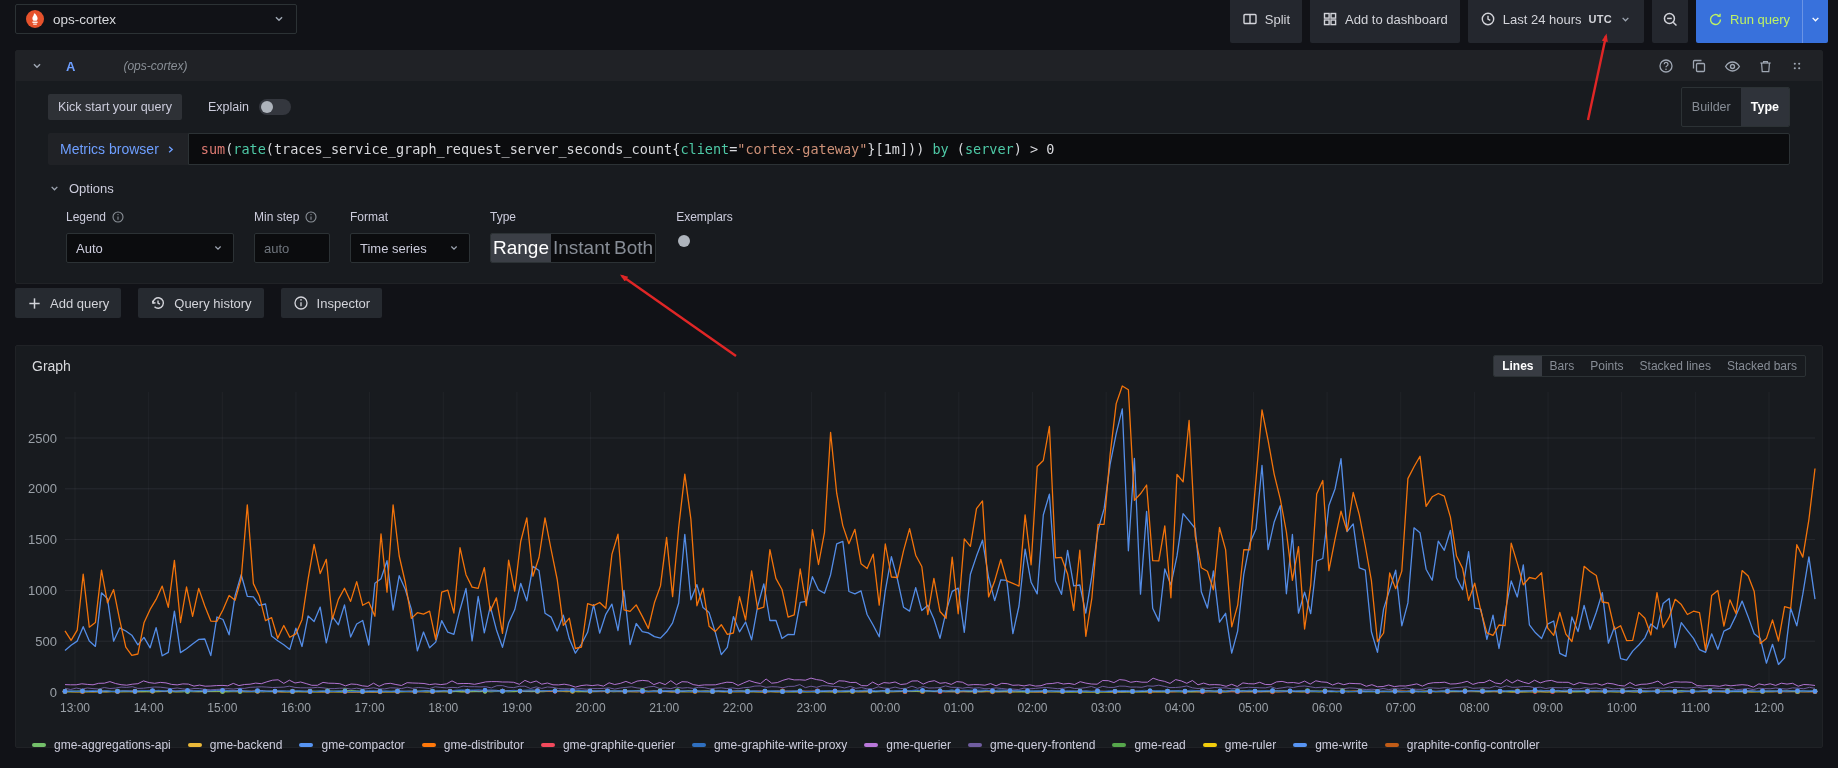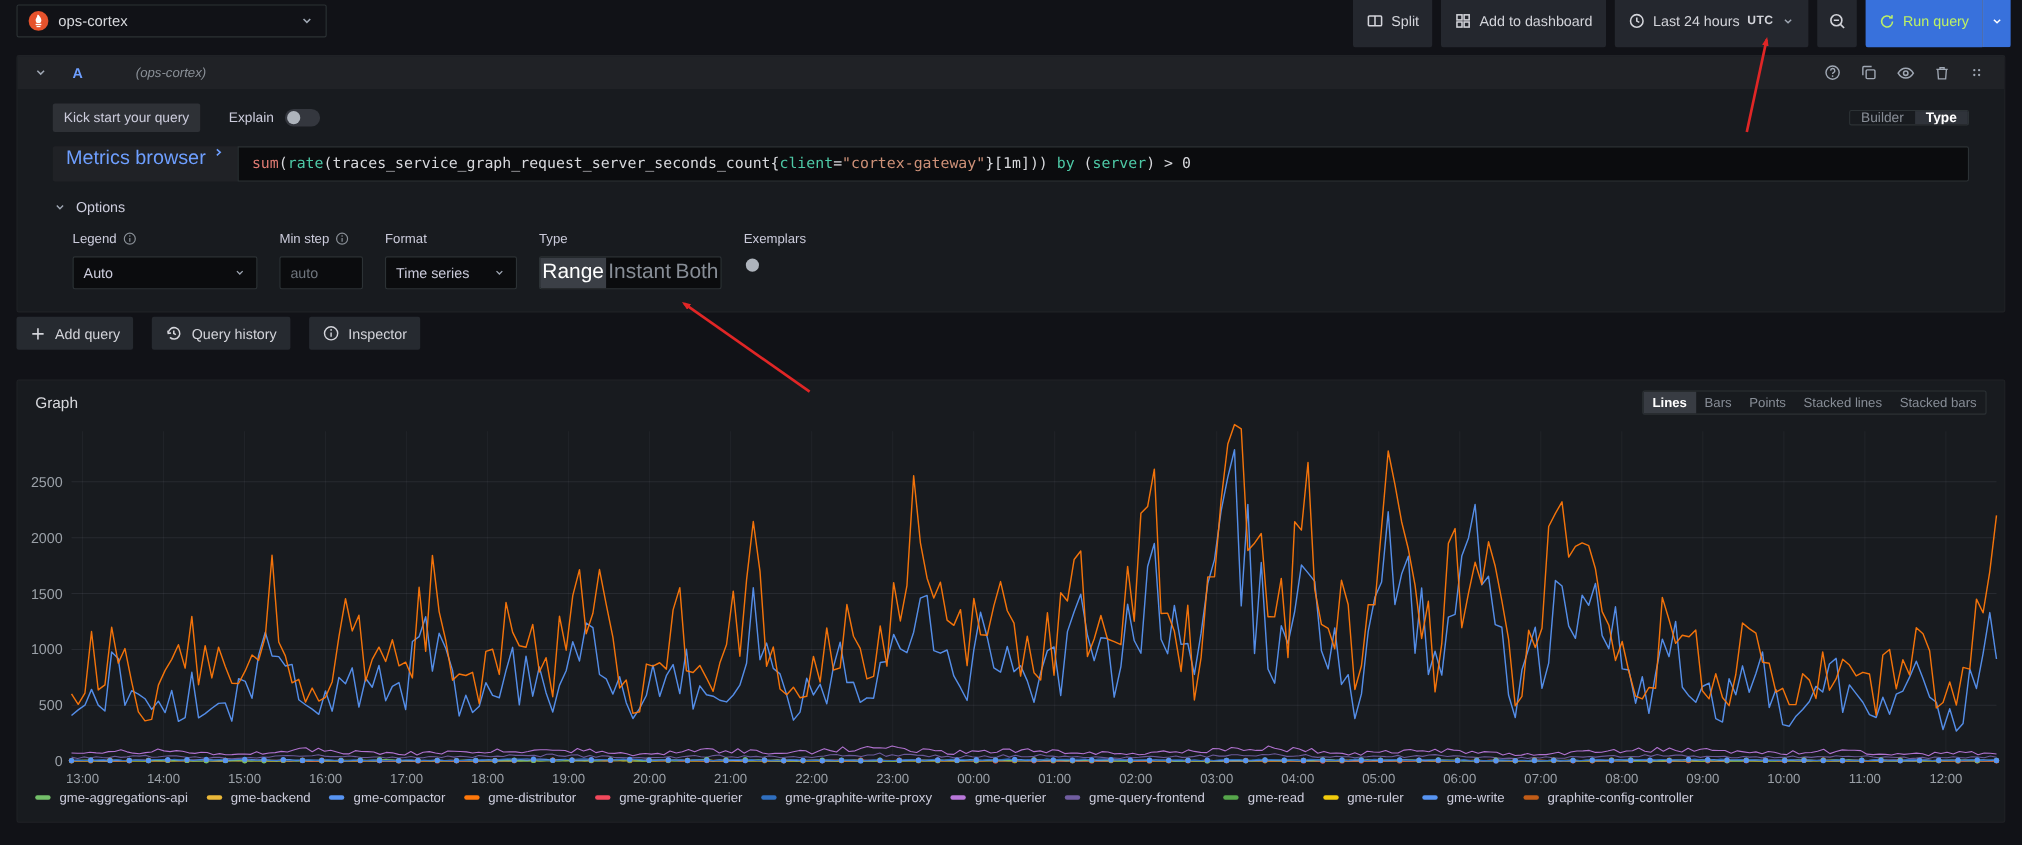--- a/index.html
+++ b/index.html
@@ -50,28 +50,28 @@
   .kick-btn { background:#2e3136; border:none; border-radius:2px; color:#ccccdc;
               height:26px; padding:0 10px; font-size:12.5px; cursor:pointer;
               font-family:"Liberation Sans", sans-serif; }
   .explain-wrap { margin-left:26px; display:flex; align-items:center; gap:10px;
                   font-size:12.5px; color:#ccccdc; }
   .toggle { width:32px; height:16px; border-radius:9px; background:#34373e;
             position:relative; cursor:pointer; flex:0 0 32px; }
   .toggle::after { content:""; position:absolute; width:12px; height:12px; border-radius:50%;
                    background:#aeb4bc; top:2px; left:2px; }
   .seg { display:flex; border:1px solid #2c3235; border-radius:2px; overflow:hidden;
-         margin-left:auto; height:14px; align-items:stretch; }
+         margin-left:auto; height:40px; align-items:stretch; }
   .seg-item { padding:0 10px; font-size:12.5px; color:#878d96; display:flex; align-items:center;
               background:transparent; border:none; cursor:pointer;
               font-family:"Liberation Sans", sans-serif; white-space:nowrap; }
   .seg-item.active { background:#2f333a; color:#fff; font-weight:700; }
   .qrow { display:flex; margin-top:12px; height:32px; }
-  .metrics-browser { background:#202226; border:none; color:#6e9fff; font-size:18px;
-                     display:flex; align-items:flex-start; gap:6px; padding:0 12px;
+  .metrics-browser { background:#202226; border:none; color:#6e9fff; font-size:14px;
+                     display:flex; align-items:center; gap:6px; padding:0 12px;
                      border-radius:2px 0 0 2px; cursor:pointer;
                      font-family:"Liberation Sans", sans-serif; white-space:nowrap; }
   .code-field { flex:1; background:#0b0c0e; border:1px solid #2c3235; border-radius:0 2px 2px 0;
                 display:flex; align-items:center; padding:0 12px; white-space:pre;
                 font-family:"DejaVu Sans Mono","Liberation Mono",monospace; font-size:13.5px;
                 color:#d8d9dd; overflow:hidden; cursor:text; }
   .tok-red    { color:#dd7a72; }
   .tok-teal   { color:#4ec9a6; }
   .tok-orange { color:#ce9178; }
   .tok-plain  { color:#d8d9dd; }
@@ -105,21 +105,21 @@
 
   
   .graph-panel { position:absolute; left:15px; top:345px; width:1808px; height:403px;
                  background:#181b1f; border:1px solid #202226; border-radius:2px; }
   .ghead { display:flex; align-items:center; padding:9px 16px 0; }
   .gtitle { font-size:14px; color:#d8d9dd; }
   .modes { height:22px; margin-left:auto; }
   .modes .seg-item { padding:0 8px; font-size:12px; }
   .modes .seg-item.active { background:#383c43; }
   #chart { position:absolute; left:1px; top:36px; }
-  .legend { position:absolute; left:16px; right:16px; top:372px; display:flex; flex-wrap:wrap;
+  .legend { position:absolute; left:16px; right:16px; top:392px; display:flex; flex-wrap:wrap;
             column-gap:17px; row-gap:2px; align-items:center; }
   .legend-item { display:flex; align-items:center; font-size:12px; color:#ccccdc; cursor:pointer; }
   .swatch { width:14px; height:4px; border-radius:2px; margin-right:8px; }
 
   
   #annotations { position:absolute; left:0; top:0; width:1838px; height:768px;
                  pointer-events:none; z-index:60; }
 </style>
 </head>
 <body>

